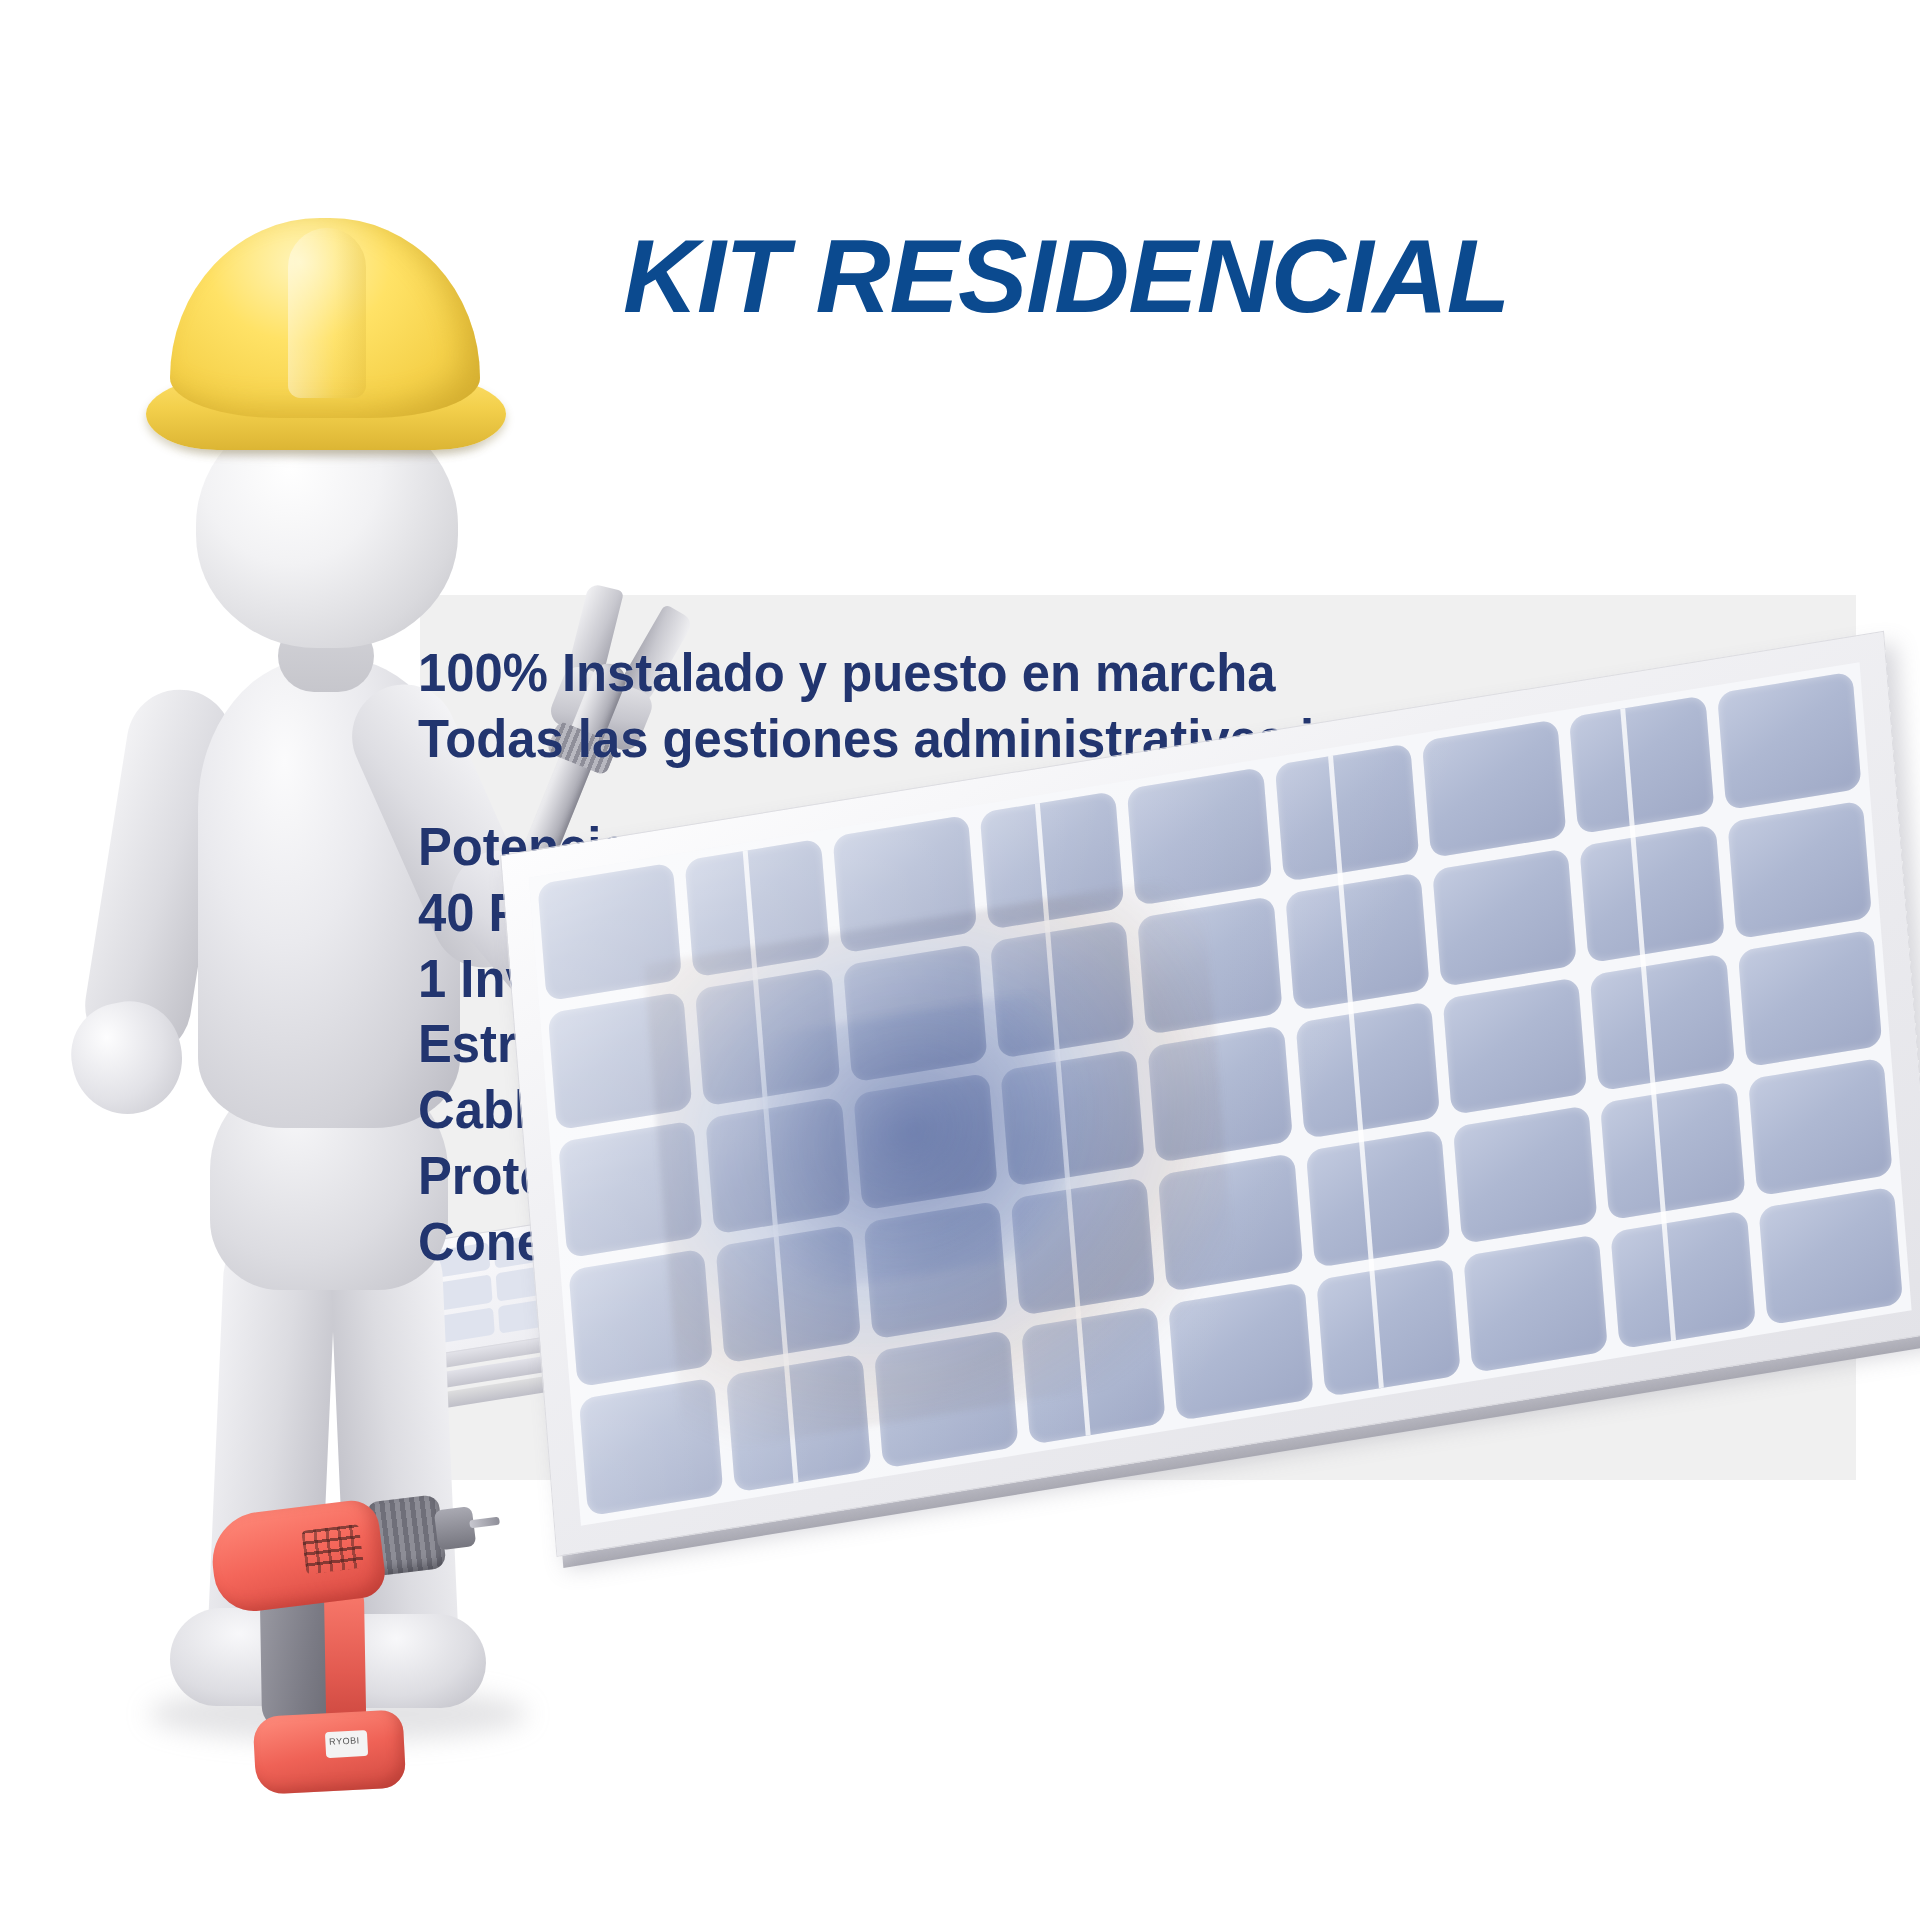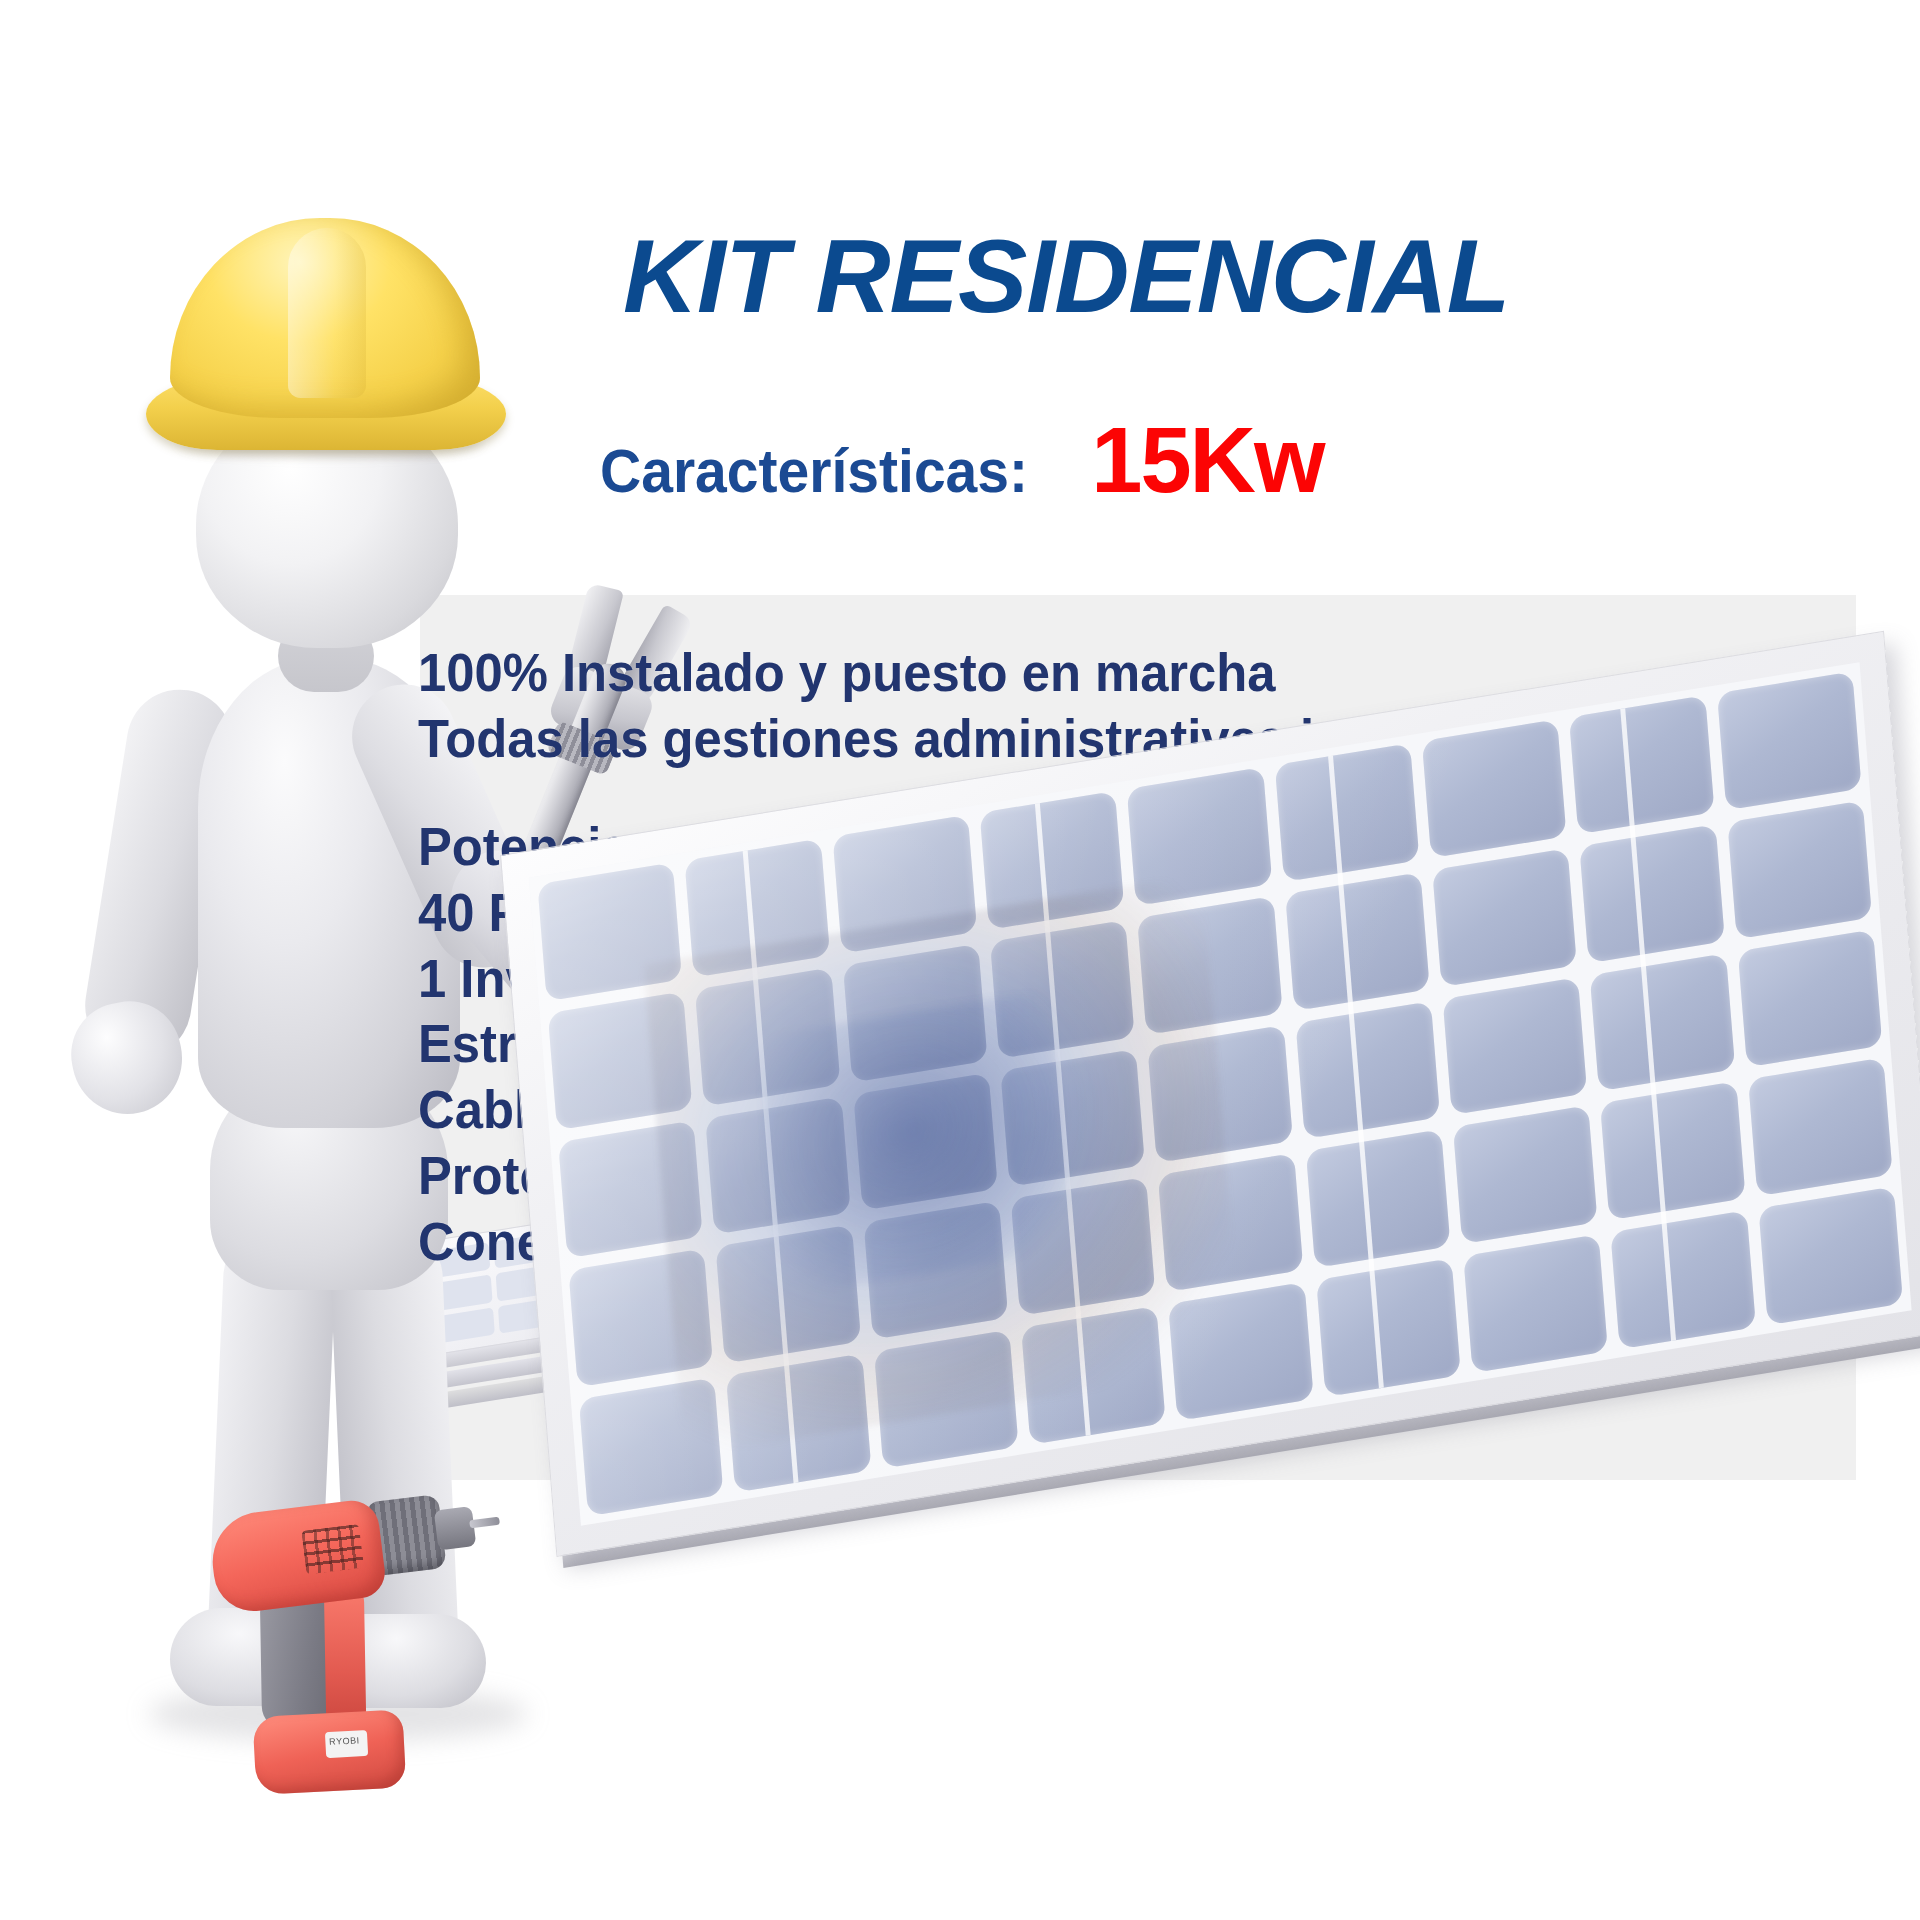--- a/index.html
+++ b/index.html
@@ -318,24 +318,20 @@
           <div class="reflection"></div>
           <div class="reflection2"></div>
           <div class="glass-sheen"></div>
         </div>
       </div>
     </div>
   </div>
 
   <div class="title">KIT RESIDENCIAL</div>
 
-  <div class="subline">
-    <span class="sub-label">Características:</span>
-    <span class="sub-kw">15Kw</span>
-  </div>
 
   <div class="features">
     <div class="feat">100% Instalado y puesto en marcha</div>
     <div class="feat">Todas las gestiones administrativas incluidas</div>
     <div class="gap"></div>
     <div class="feat">Potencia : 15.000 W (15Kw)</div>
     <div class="feat">40 Paneles de 380W</div>
     <div class="feat">1 Inversor de 10Kw - TRIFÁSICO</div>
     <div class="feat">Estructura para 40 paneles sobre tejado o cubierta</div>
     <div class="feat">Cableados, conectores y caja conexiones</div>

